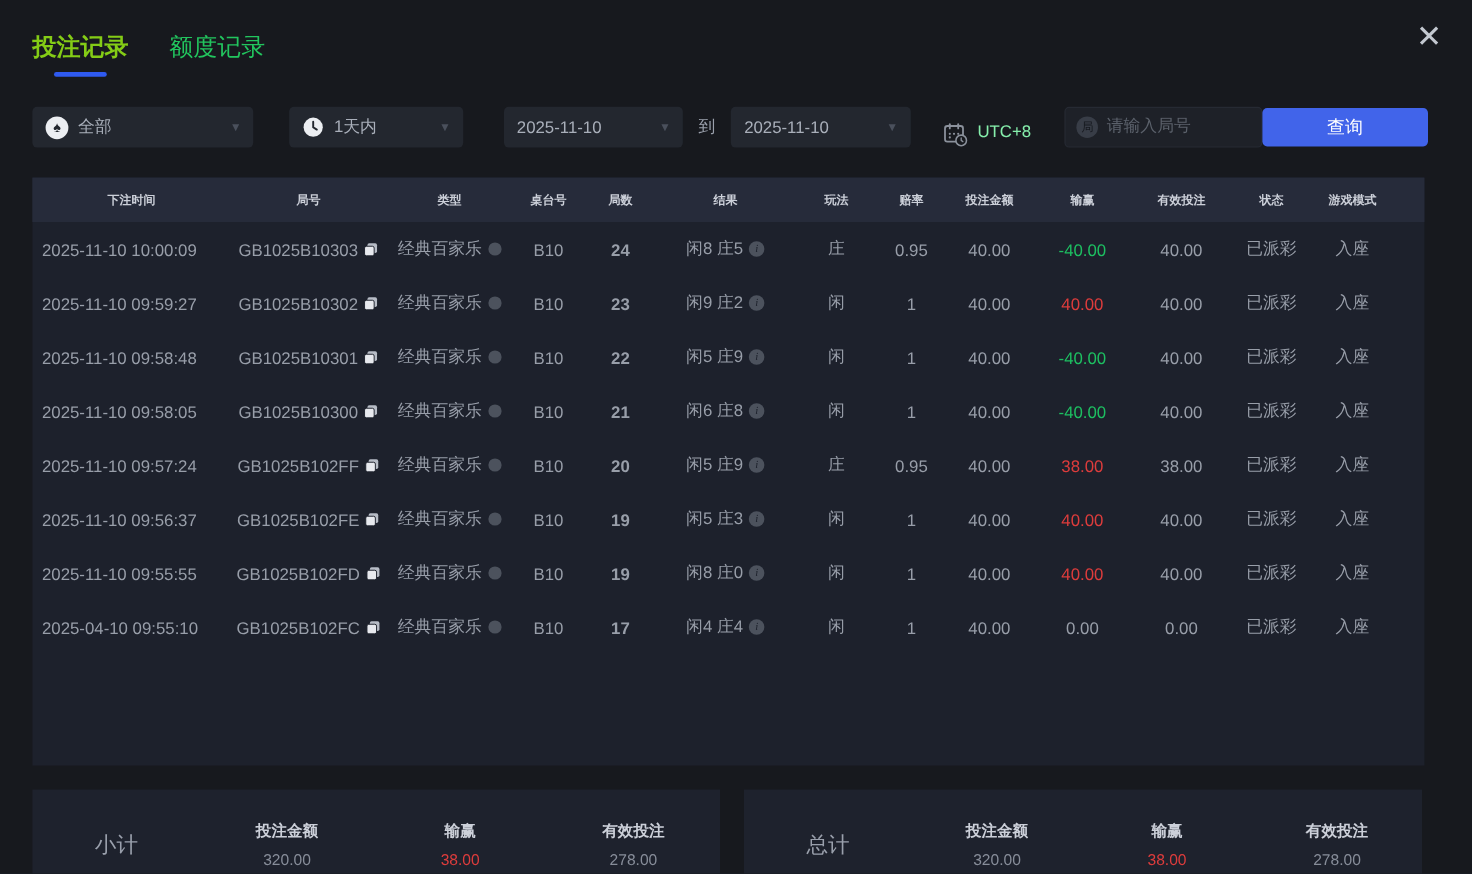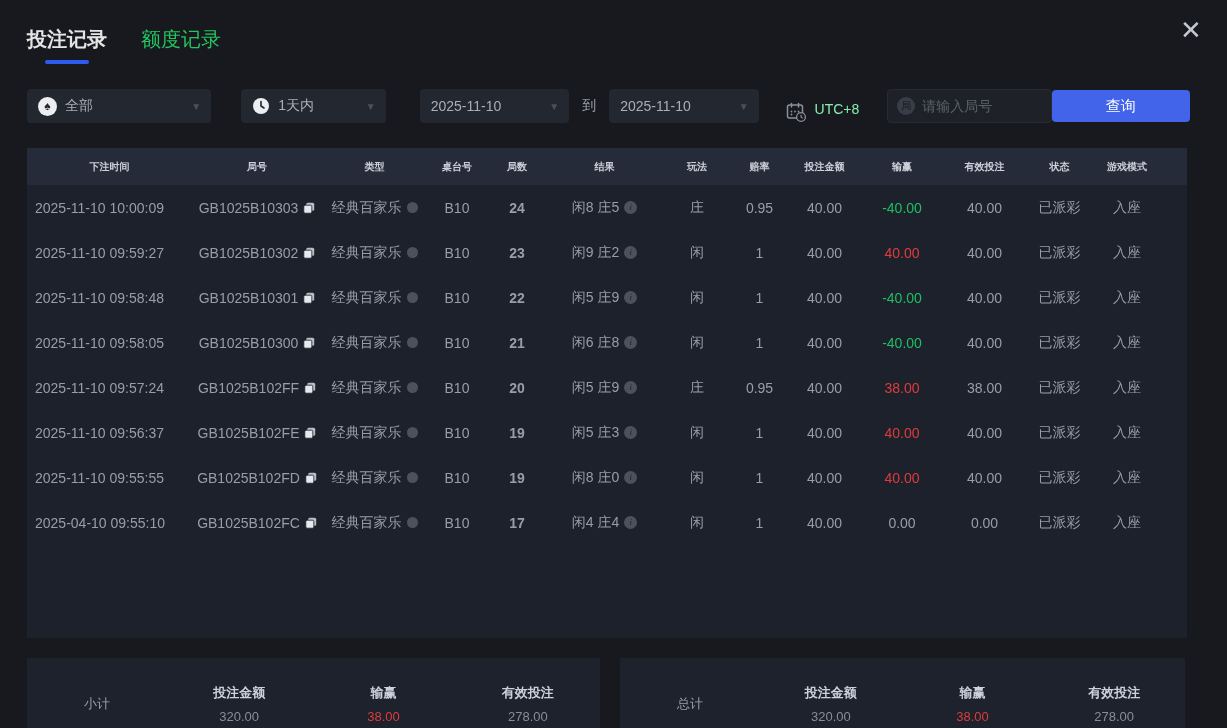--- a/index.html
+++ b/index.html
@@ -7,21 +7,21 @@
   body {
     background:#17191e;
     font-family:"Liberation Sans", sans-serif;
     position:relative;
     color:#9aa0ac;
   }
   
   .tabs { position:absolute; top:26px; left:27px; display:flex; gap:34px; align-items:baseline; }
   .tab { cursor:pointer; }
   .tab .tab-label { font-size:20px; color:#22c55e; }
-  .tab.active .tab-label { color:#e5e5e5; font-weight:bold; }
+  .tab.active .tab-label { color:#84cc16; font-weight:bold; }
   .tab .underline { display:none; }
   .tab.active .underline { display:block; width:44px; height:4px; background:#2f5af0; border-radius:2px; margin:7px auto 0; }
   .close-x { position:absolute; top:16px; right:22px; width:28px; height:28px; color:#c3c8d0;
              font-size:26px; line-height:28px; text-align:center; cursor:pointer; font-weight:200; }
   
   .filters { position:absolute; top:89px; left:27px; width:1163px; height:34px; display:flex; align-items:center; }
   .select {
     height:34px; background:#23272f; border-radius:4px; display:flex; align-items:center;
     padding:0 10px 0 11px; color:#a9afba; font-size:14px; cursor:pointer;
   }
@@ -37,21 +37,21 @@
   .utc { display:flex; align-items:flex-start; margin-left:26px; color:#86efac; font-size:14px;margin-top:11px; }
   .utc svg { margin-right:8px; }
   .round-input {
     width:165px; height:34px; margin-left:28px; background:#1e2128; border:1px solid #262a33;
     border-radius:4px; display:flex; align-items:center; padding:0 9px;
   }
   .round-input .ball { width:18px; height:18px; border-radius:50%; background:#383d47; color:#15181e;
                        font-size:10px; display:flex; align-items:center; justify-content:center; margin-right:7px; }
   .round-input input {
     background:transparent; border:none; outline:none; color:#9aa0ac; font-size:14px; width:110px;
-    font-family:Liberation Sans, sans-serif;
+    font-family:Liberation Serif, serif;
   }
   .round-input input::placeholder { color:#5b616b; }
   .search-btn {
     margin-left:auto; width:139px; height:32px; background:#4164ea; border:none; border-radius:4px;
     color:#ffffff; font-size:15px; cursor:pointer; font-family:"Liberation Sans", sans-serif;
   }
   
   .table-panel { position:absolute; top:148px; left:27px; width:1160px; height:490px; background:#1d212c; }
   .thead { height:37px; background:#262b3a; display:flex; align-items:center; }
   .thead .th { font-size:10px; color:#ccd0d9; font-weight:bold; text-align:center; }
@@ -67,21 +67,21 @@
   .val-gray { color:#989ea9; }
   .copy-ic { display:inline-block; cursor:pointer; line-height:0; }
   .type-dot { width:11px; height:11px; border-radius:50%; background:#4c525d; display:inline-block; }
   .info-ic { width:13px; height:13px; border-radius:50%; background:#4c525d; color:#1d212c;
              font-size:9px; line-height:13px; text-align:center; display:inline-block; cursor:pointer;
              font-family:"Liberation Serif", serif; font-style:italic; }
   
   .summary-panel { position:absolute; top:658px; height:90px; background:#1e222d; display:flex; align-items:center; padding-top:2px; }
   .sp-left { left:27px; width:573px; }
   .sp-right { left:620px; width:565px; }
-  .sum-label { width:140px; text-align:center; font-size:13px; color:#9aa0ac; }
+  .sum-label { width:140px; text-align:center; font-size:18px; color:#9aa0ac; }
   .sum-item { flex:1; text-align:center; }
   .sum-item .si-label { font-size:13px; color:#ccd0d9; font-weight:bold; margin-bottom:7px; }
   .sum-item .si-value { font-size:13px; color:#878d99; }
   .sum-item .si-value.red { color:#dd3c3c; }
 </style>
 </head>
 <body>
 
 <div class="tabs">
   <div class="tab active">

